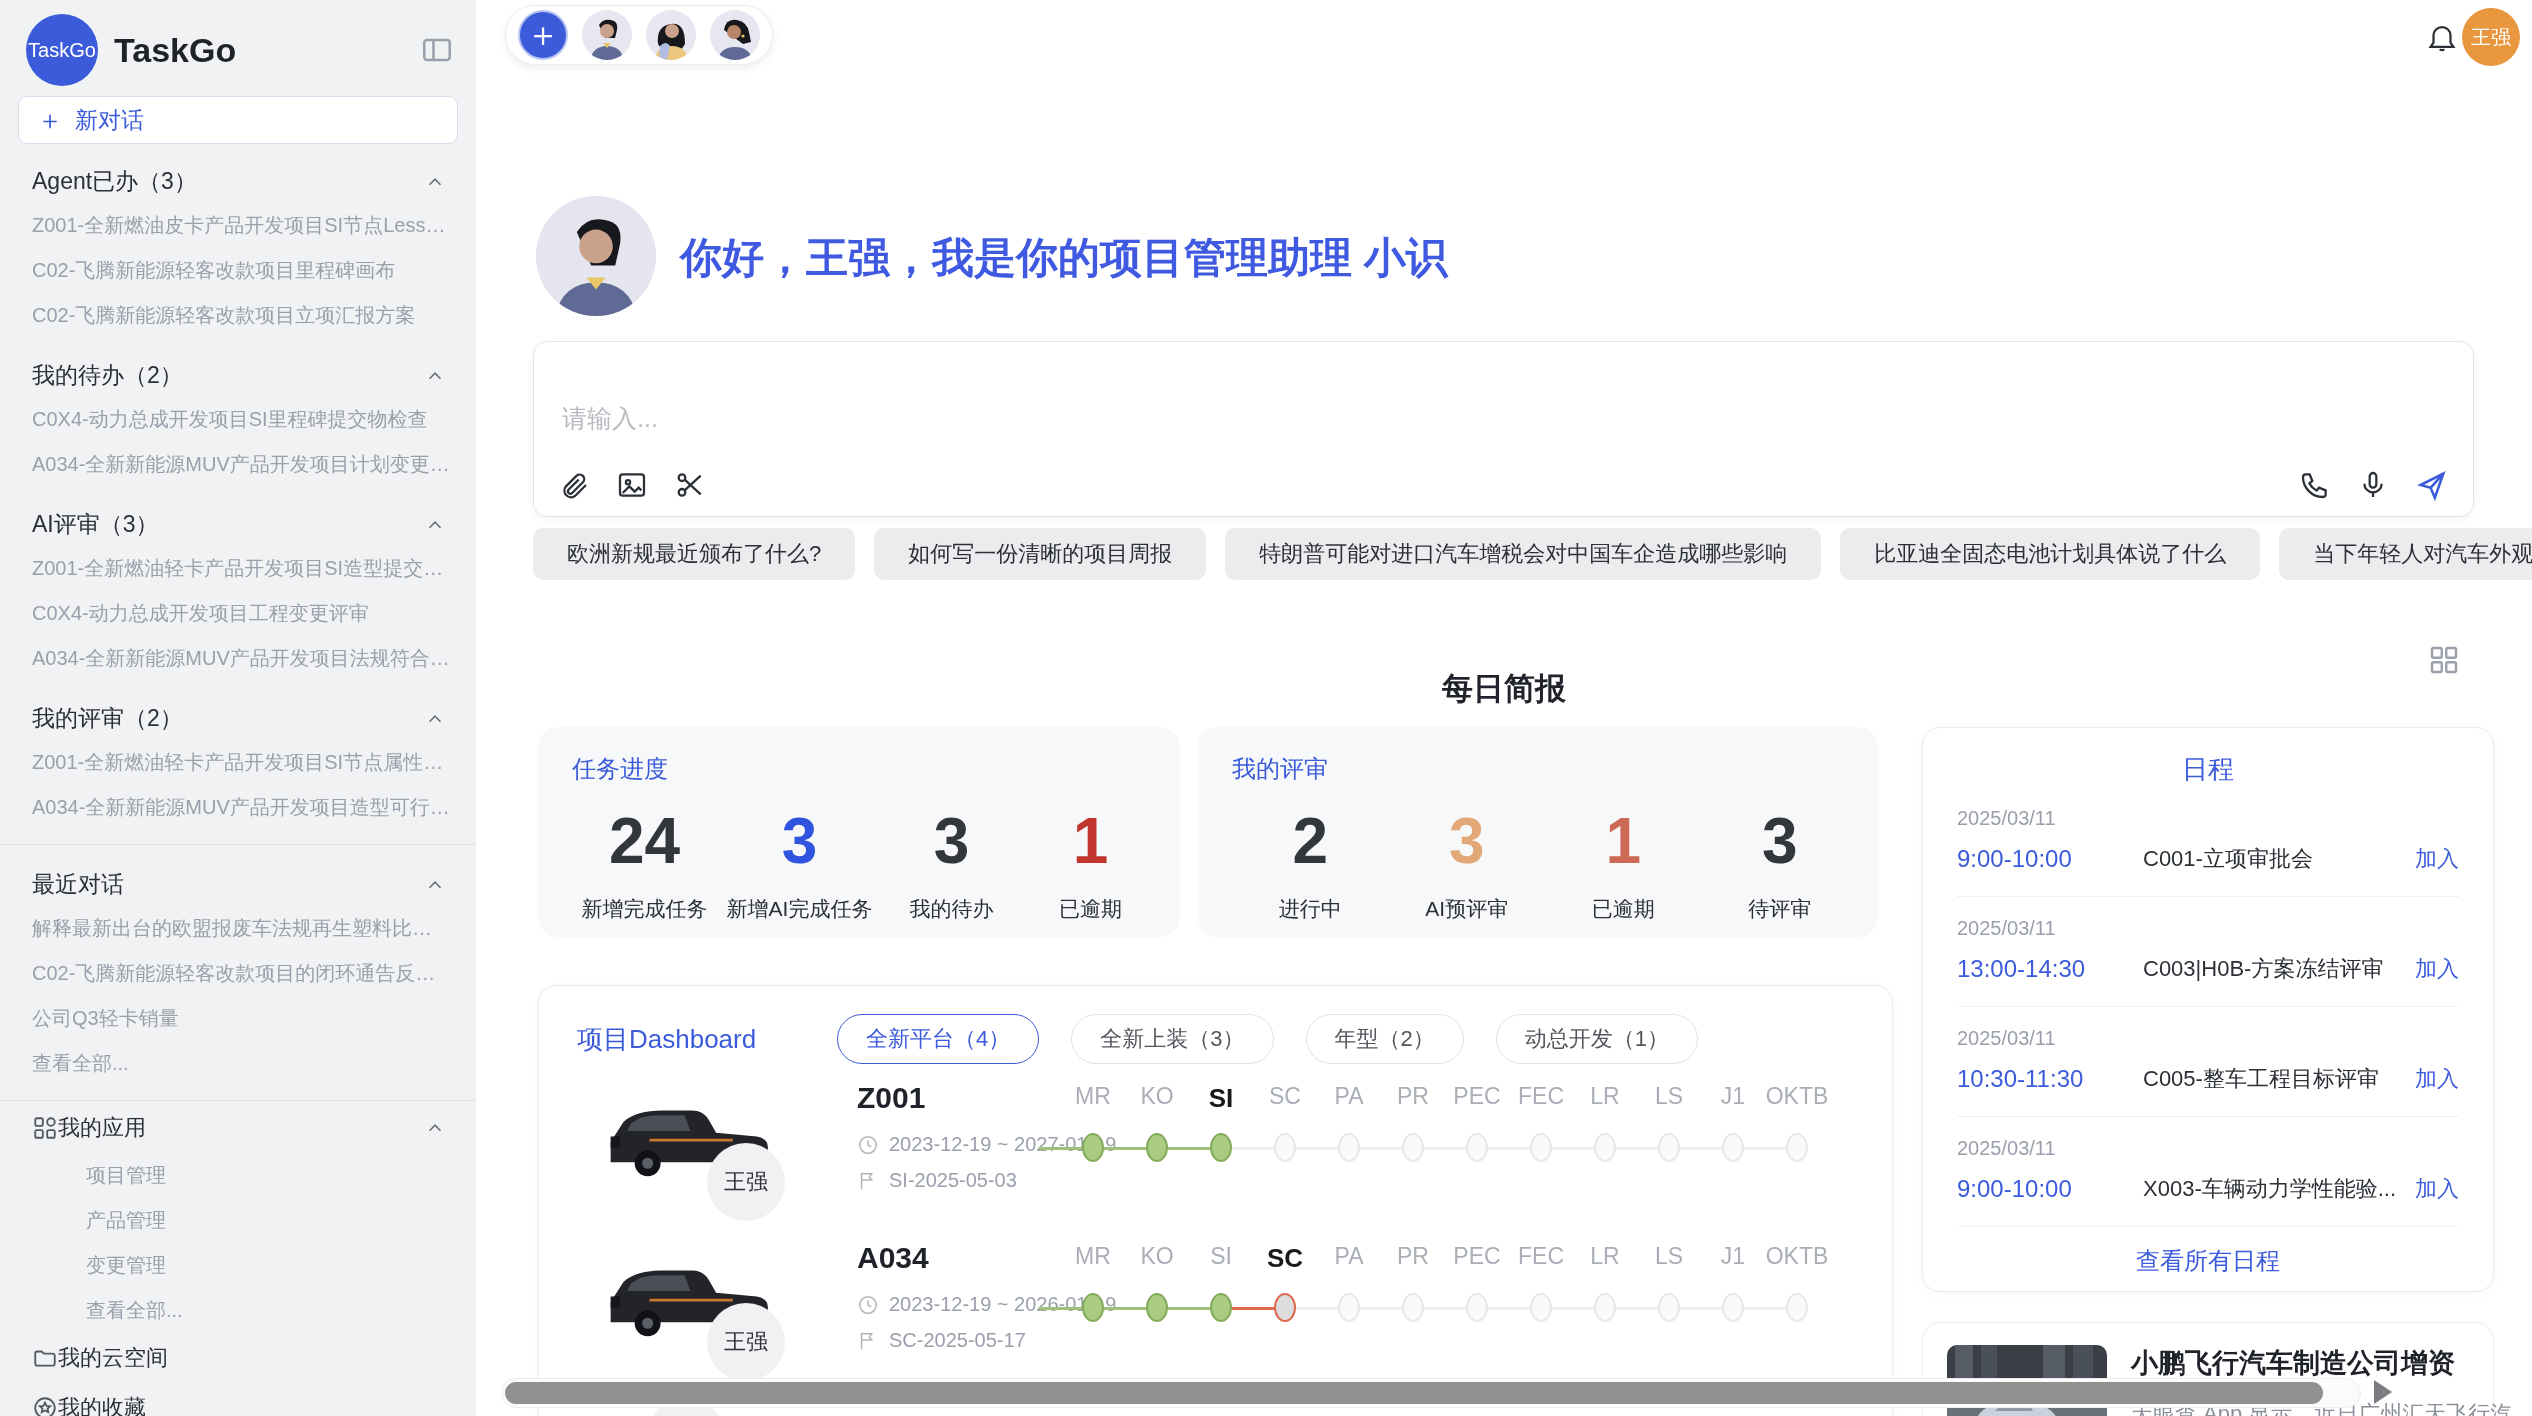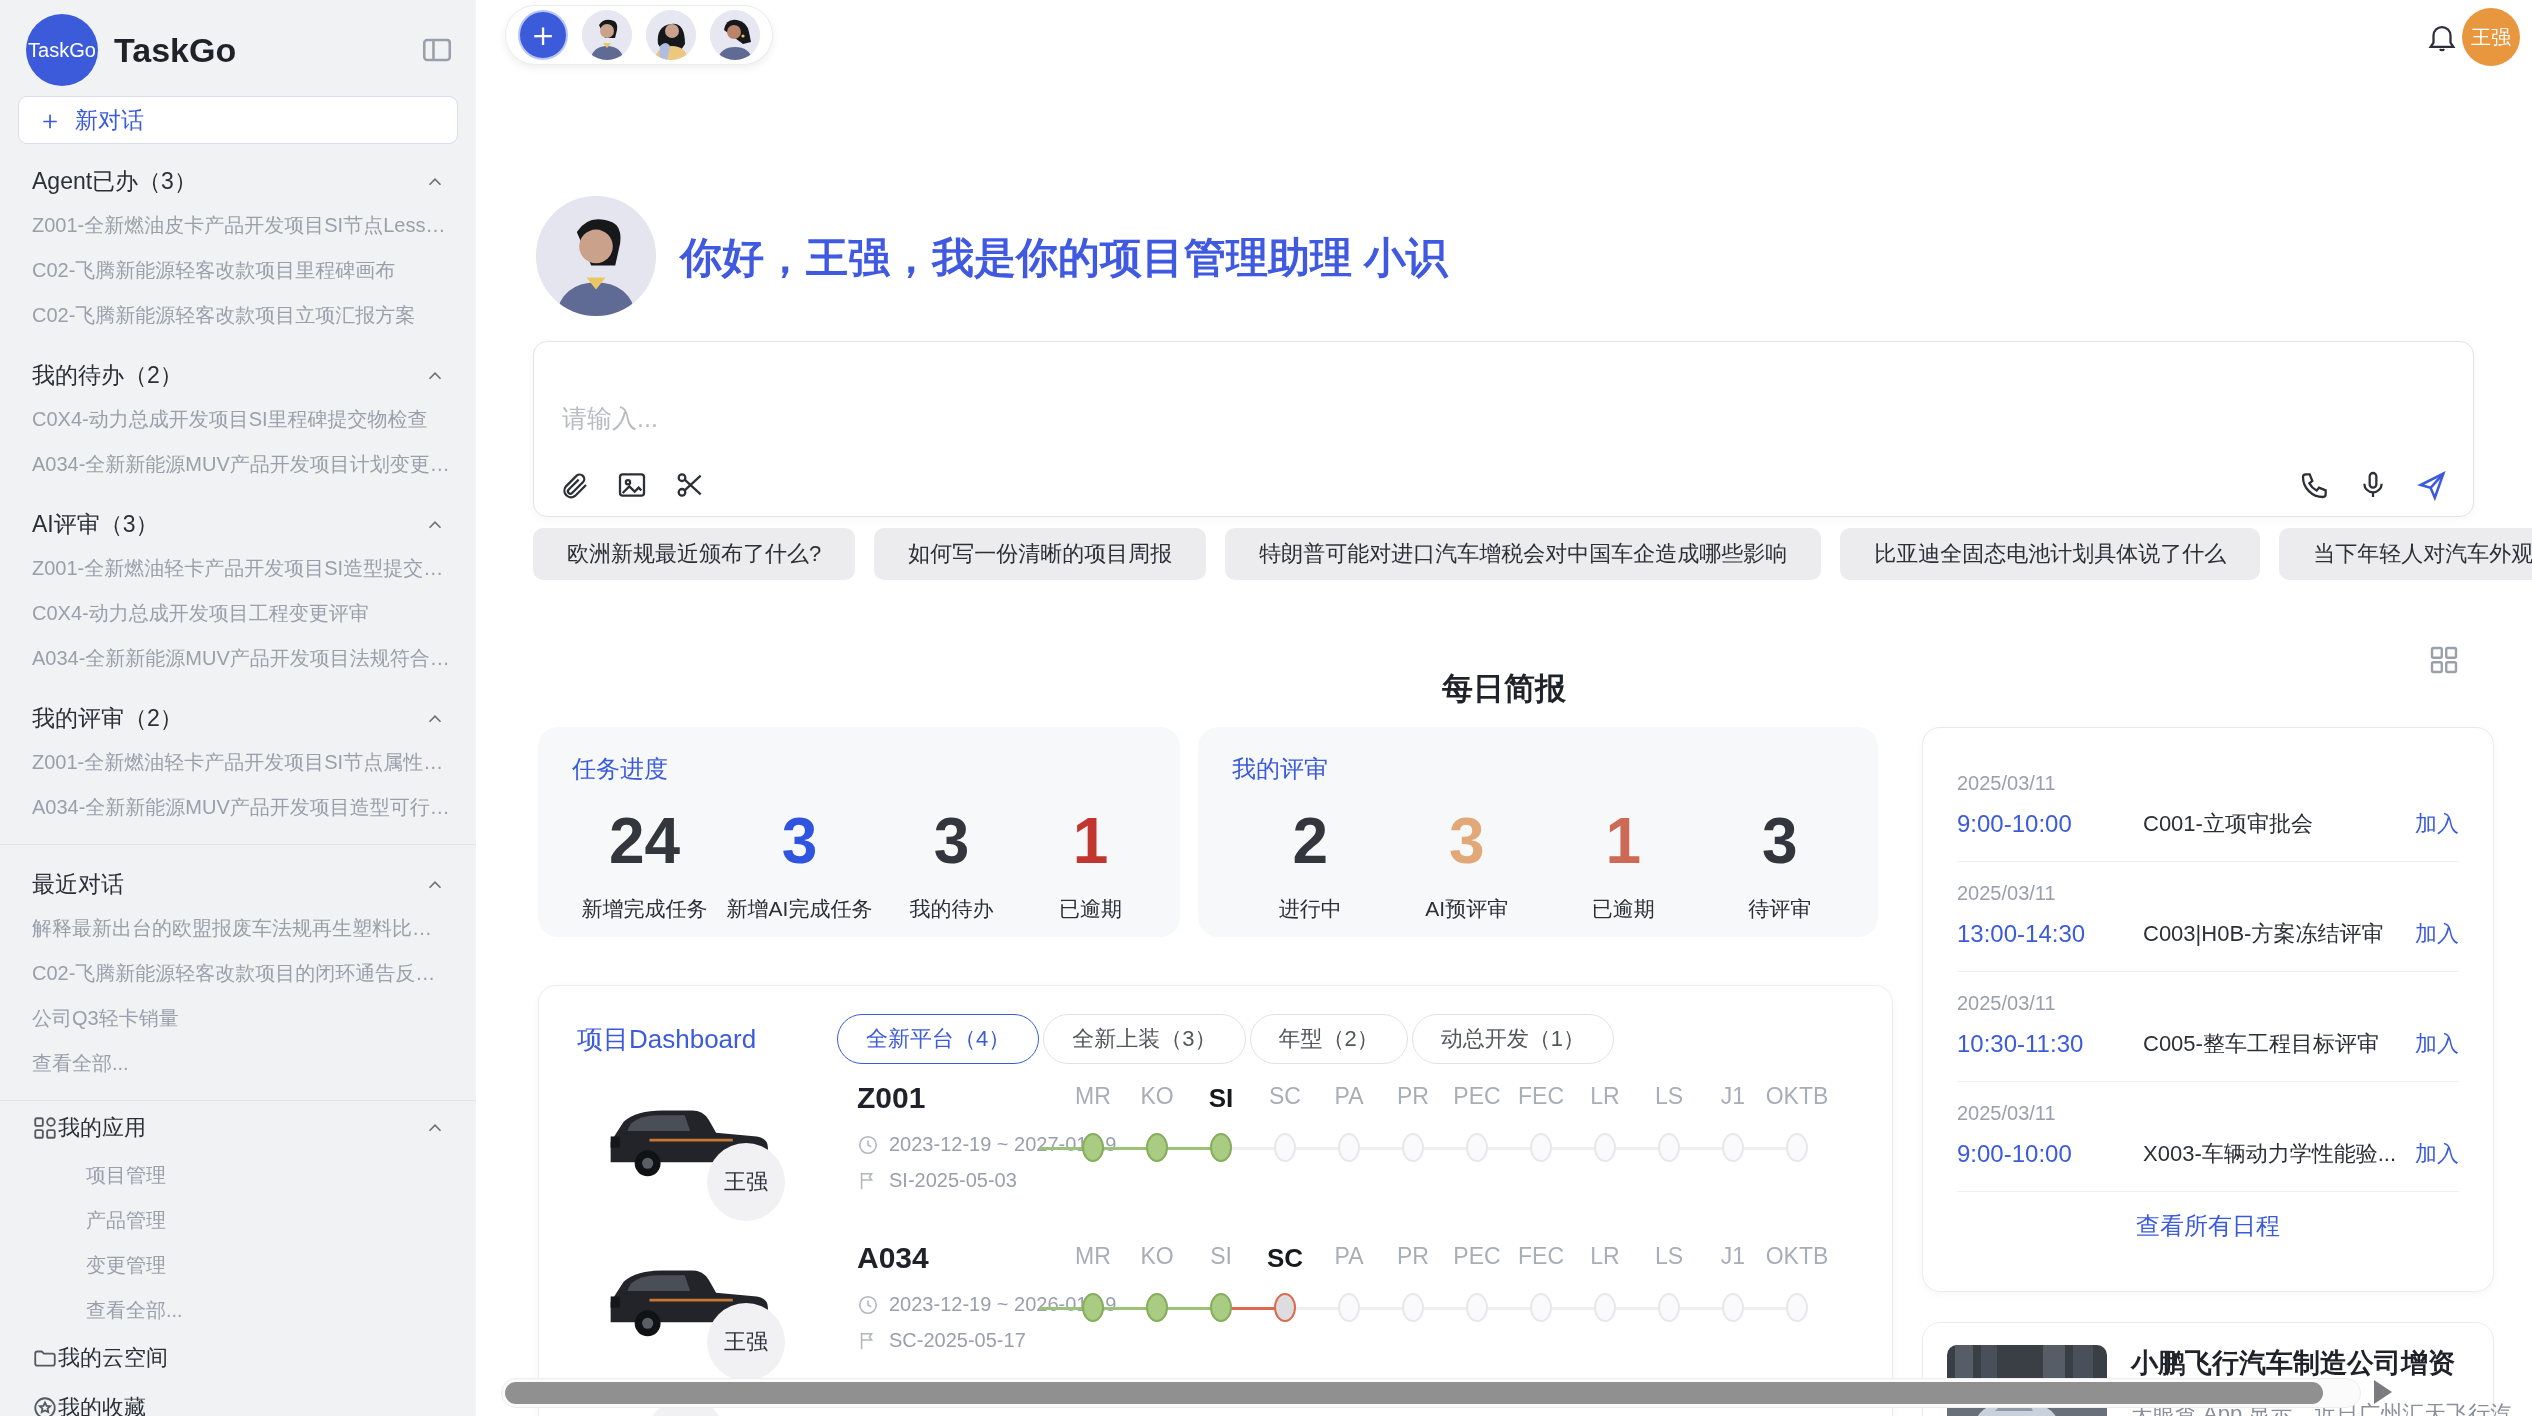--- a/index.html
+++ b/index.html
@@ -80,21 +80,21 @@
   .sch-row{display:flex;align-items:center;margin-top:14px;}
   .sch-time{width:186px;font-size:24px;font-weight:400;color:#3b5bdb;}
   .sch-name{flex:1;font-size:22px;color:#2b2f36;white-space:nowrap;overflow:hidden;text-overflow:ellipsis;}
   .sch-join{font-size:22px;color:#3b5bdb;cursor:pointer;margin-left:14px;}
   .sch-all{text-align:center;font-size:24px;color:#3b5bdb;margin-top:18px;cursor:pointer;}
 
   .dash{position:absolute;left:62px;top:985px;width:1355px;height:470px;background:#fff;
     border:1px solid #ececef;border-radius:18px;box-shadow:0 2px 8px rgba(0,0,0,.04);}
   .dash-head{display:flex;align-items:center;padding:28px 0 0 38px;}
   .dash-title{font-size:26px;color:#3b5bdb;width:260px;}
-  .tabs{display:flex;gap:4px;}
+  .tabs{display:flex;gap:32px;}
   .tab{height:50px;border:1px solid #e2e2e6;border-radius:26px;display:flex;align-items:center;
     padding:0 28px;font-size:22px;color:#53565c;background:#fff;cursor:pointer;}
   .tab.active{border-color:#3b5bdb;color:#3b5bdb;}
   .proj-row{position:absolute;left:0;width:1355px;height:150px;}
   .truck{position:absolute;left:55px;top:0;width:185px;height:110px;}
   .owner-badge{position:absolute;left:168px;top:62px;width:78px;height:78px;border-radius:50%;
     background:#f1f1f4;display:flex;align-items:center;justify-content:center;font-size:22px;color:#2b2f36;}
   .p-name{position:absolute;left:318px;top:0;font-size:30px;font-weight:700;color:#1f2329;}
   .p-meta{position:absolute;left:318px;display:flex;align-items:center;gap:10px;font-size:20px;color:#9aa0ab;}
   .p-meta svg{color:#b2b6bd;}
@@ -405,20 +405,21 @@
         <div class="l">已逾期</div>
       </div>
       <div class="metric">
         <div class="v">3</div>
         <div class="l">待评审</div>
       </div>
     </div>
   </div>
 
   <div class="sched">
+    <div class="t">日程</div>
 
     <div class="sch-item">
       <div class="sch-date">2025/03/11</div>
       <div class="sch-row">
         <span class="sch-time">9:00-10:00</span>
         <span class="sch-name">C001-立项审批会</span>
         <span class="sch-join">加入</span>
       </div>
     </div>
     <div class="sch-item">

